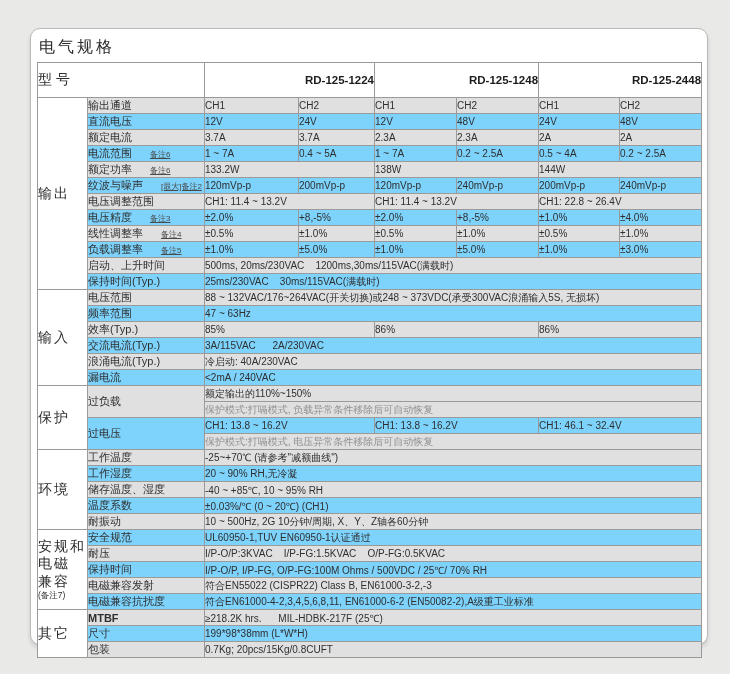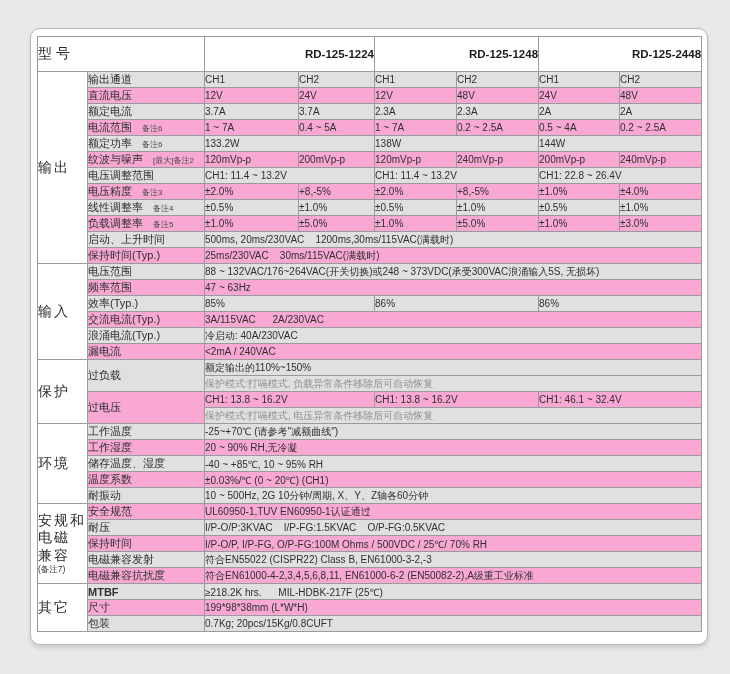--- a/index.html
+++ b/index.html
@@ -30,36 +30,37 @@
   th.model-label {
     font-weight:normal; font-size:14px; letter-spacing:4px;
     text-align:left; padding-left:6px; background:#fff; color:#2c2c2c;
   }
   th.model-name {
     font-weight:bold; font-size:11.5px; text-align:right; padding-left:6px;
     background:#fff; color:#1c1c1c;
   }
   tbody tr { height:16px; }
   tr.gray td { background:#e0e0e0; }
-  tr.white td { background:#f9a8d4; }
+  tr.white td { background:#7dd3fc; }
   td.cat {
     background:#ffffff !important; text-align:left;
     font-size:14px; letter-spacing:2px; color:#2c2c2c; line-height:1.25;
   }
   td.cat .cat-note { font-size:8.5px; letter-spacing:0; color:#2c2c2c; display:block; }
   td.lbl { padding-left:6px; font-size:11px; white-space:nowrap; }
   td.lbl.bold { font-weight:bold; }
-  td.lbl .note { font-size:8px; color:#4a4a4a; margin-left:10px; }
+  td.lbl .note { font-size:8px; color:#4a4a4a; margin-left:18px;text-decoration:underline; }
   td.val { padding-left:5px; white-space:pre; }
   tr.muted td.val { color:#8f8f8f; }
 </style>
 </head>
 <body>
 
 <div class="card">
+  <div class="title">电气规格</div>
   <table class="spec">
     <colgroup>
       <col style="width:50px">
         <col style="width:117px">
       <col style="width:94px">
         <col style="width:76px">
       <col style="width:82px">
         <col style="width:82px">
       <col style="width:81px">
         <col style="width:82px">

